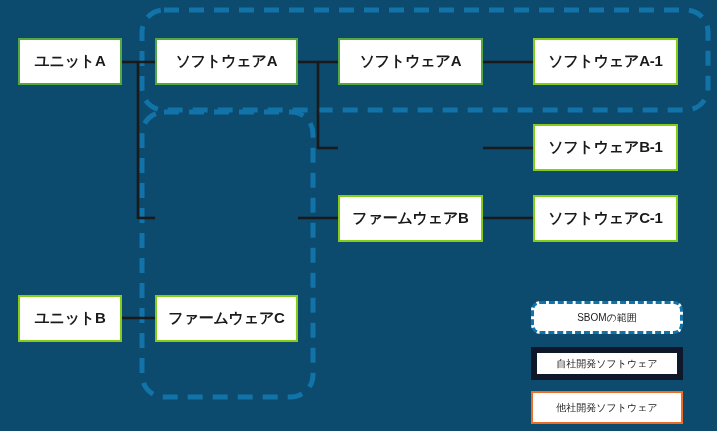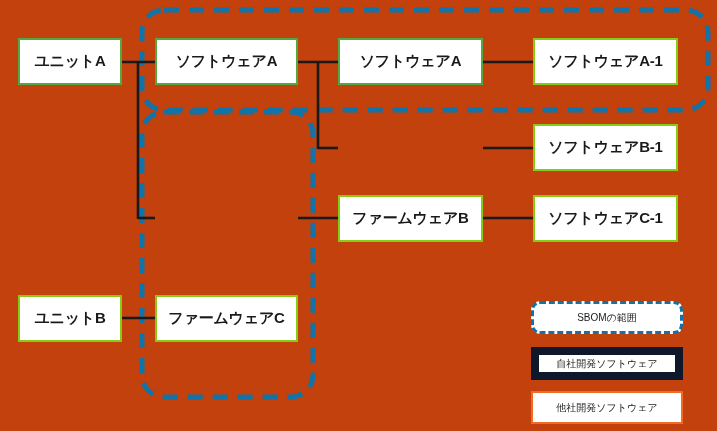--- a/index.html
+++ b/index.html
@@ -7,21 +7,21 @@
     padding: 0;
     background: #ffffff;
   }
   body {
     font-family: "Liberation Sans", "DejaVu Sans", sans-serif;
   }
   #canvas {
     position: relative;
     width: 717px;
     height: 431px;
-    background: #c2410c;
+    background: #0c4a6e;
     overflow: hidden;
   }
   .svg-layer {
     position: absolute;
     left: 0;
     top: 0;
     width: 717px;
     height: 431px;
   }
   .node {
@@ -44,21 +44,21 @@
     position: absolute;
     box-sizing: border-box;
     background: #ffffff;
     display: flex;
     align-items: center;
     justify-content: center;
     font-size: 10px;
     color: #1a1a1a;
     white-space: nowrap;
   }
-  .legend-item.green  { border: 8px solid #0f172a; }
+  .legend-item.green  { border: 6px solid #0f172a; }
   .legend-item.orange { border: 2px solid #EE6C26; }
   .legend-item.dashed {
     border: 3px dashed #1273A8;
     border-radius: 9px;
   }
 </style>
 </head>
 <body>
 
 <div id="canvas">

